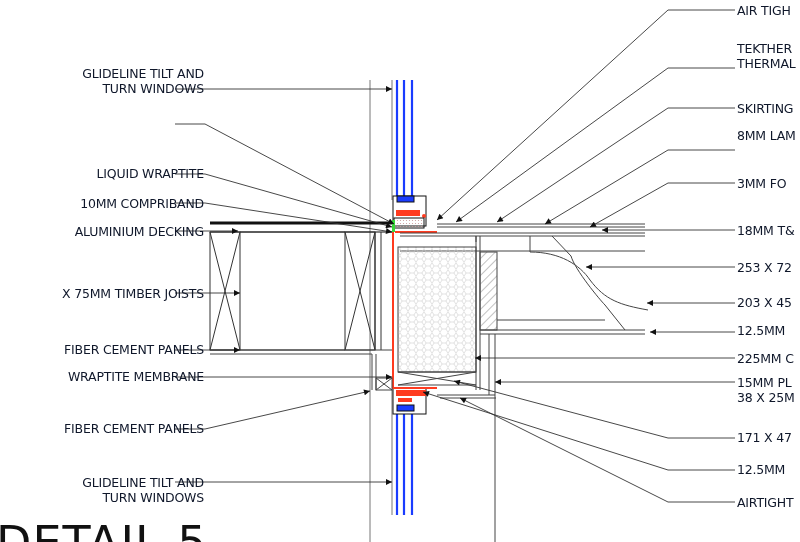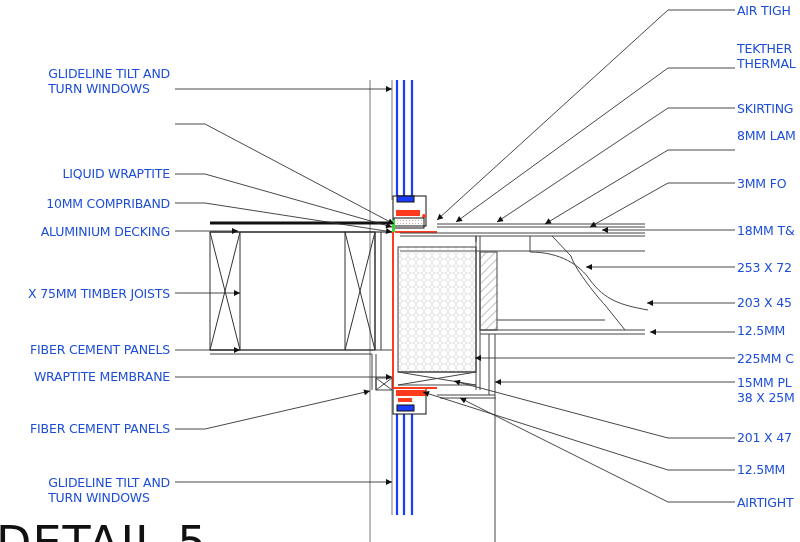--- a/index.html
+++ b/index.html
@@ -1,19 +1,19 @@
 <!DOCTYPE html>
 <html><head>
 <meta charset="utf-8">
 <style>
   html, body { margin: 0; padding: 0; background: #ffffff; }
   body { width: 800px; height: 542px; overflow: hidden; position: relative; font-family: "DejaVu Sans", sans-serif; }
   #canvas { position: absolute; left: 0; top: 0; width: 800px; height: 542px; }
-  .lbl { position: absolute; font-family: "DejaVu Sans", sans-serif; font-size: 12.5px; line-height: 15px; color: #1d4ed8; letter-spacing: -0.2px; white-space: nowrap; }
-  .lbl-left { right: 630px; }
+  .lbl { position: absolute; font-family: "DejaVu Sans", sans-serif; font-size: 12.5px; line-height: 15px; color: #0f172a; letter-spacing: -0.2px; white-space: nowrap; }
+  .lbl-left { text-align: right; right: 596px; }
   .lbl-right { text-align: left; left: 737px; }
   .title { position: absolute; left: -4px; top: 520px; font-family: "DejaVu Sans", sans-serif; font-size: 46px; line-height: 46px; color: #111; letter-spacing: 1px; white-space: nowrap; }
 </style>
 </head>
 <body>
 
 <svg id="canvas" viewBox="0 0 800 542" xmlns="http://www.w3.org/2000/svg">
   <defs>
     <marker id="arr" viewBox="0 0 10 10" refX="10" refY="5" markerWidth="9" markerHeight="6" orient="auto-start-reverse" markerUnits="userSpaceOnUse">
       <path d="M0,0 L10,5 L0,10 z" fill="#111"></path>
@@ -224,21 +224,21 @@
     <div>12.5MM</div>
   </div>
 <div class="lbl lbl-right" style="top:351px">
     <div>225MM C</div>
   </div>
 <div class="lbl lbl-right" style="top:375px">
     <div>15MM PL</div>
     <div>38 X 25M</div>
   </div>
 <div class="lbl lbl-right" style="top:430px">
-    <div>201 X 47</div>
+    <div>171 X 47</div>
   </div>
 <div class="lbl lbl-right" style="top:462px">
     <div>12.5MM</div>
   </div>
 <div class="lbl lbl-right" style="top:495px">
     <div>AIRTIGHT</div>
   </div>
 
 <div class="title">DETAIL 5</div>
 

